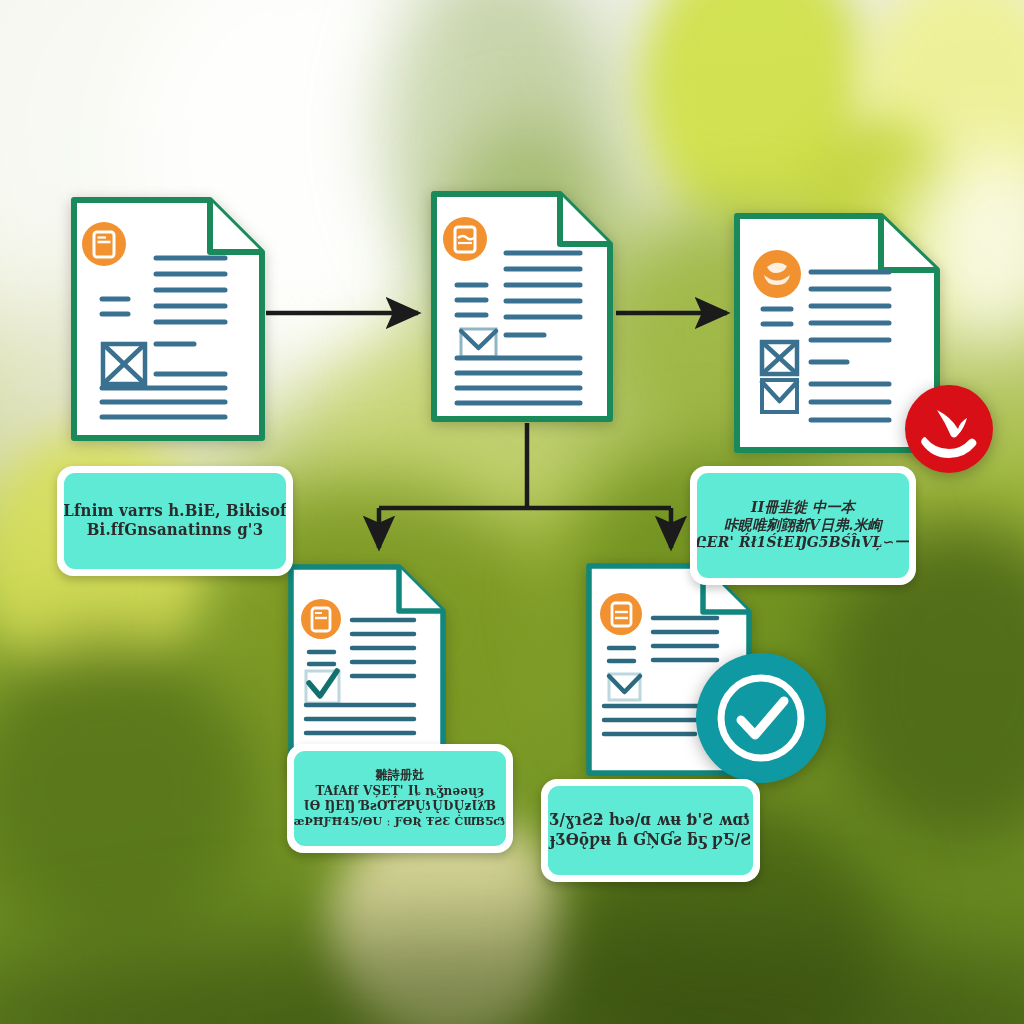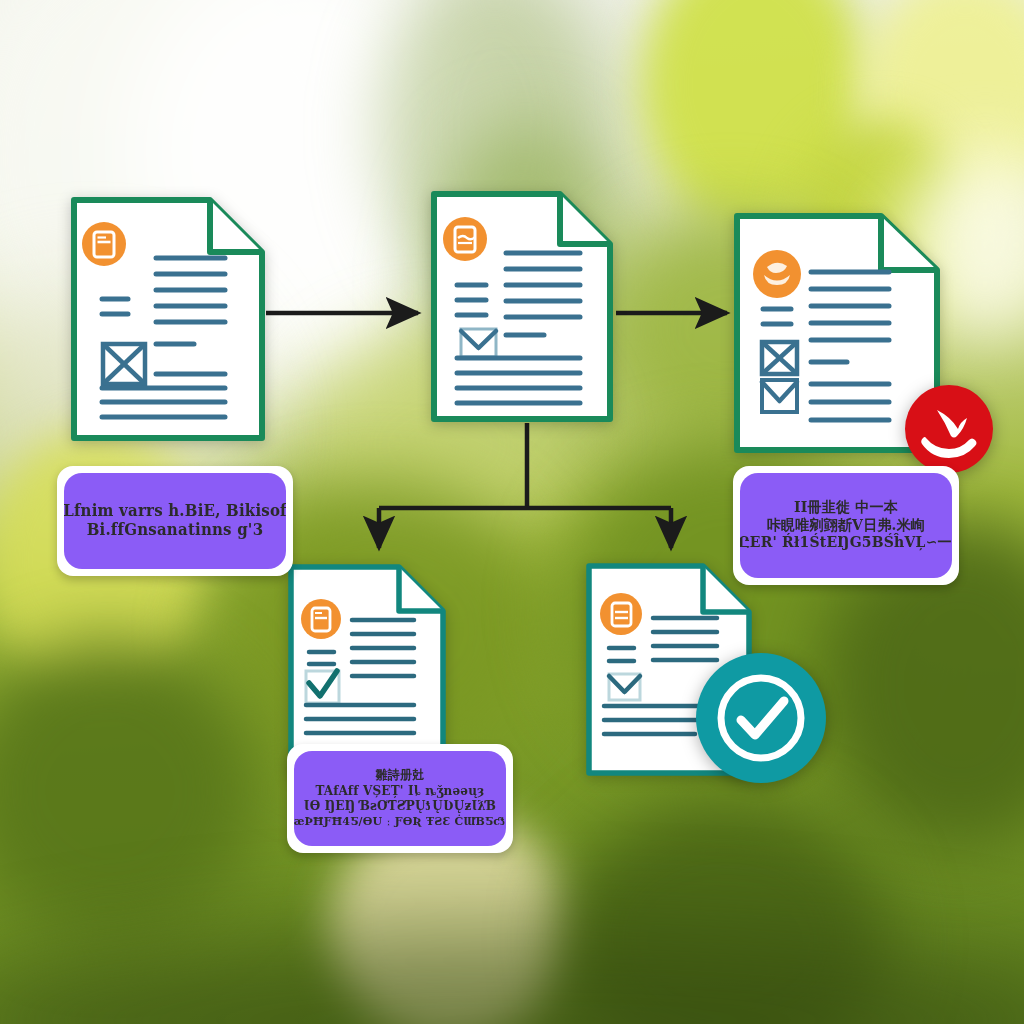--- a/index.html
+++ b/index.html
@@ -46,22 +46,22 @@
 
   
   .caption{
     position:absolute;
     background:#ffffff;
     border-radius:16px;
     padding:7px;
     box-shadow:0 4px 10px rgba(0,0,0,.22);
   }
   .caption .inner{
-    background:#8b5cf6;
-    border-radius:18px;
+    background:#5eead4;
+    border-radius:11px;
     width:100%;height:100%;
     box-sizing:border-box;
     display:flex;flex-direction:column;
     align-items:center;justify-content:center;
     padding:22px 8px;
     overflow:hidden;
   }
   .caption .line{
     color:#2b2b2b;
     font-family:"DejaVu Serif", serif;
@@ -329,31 +329,37 @@
     </svg>
   </div>
 
   <div class="caption" style="left:57px;top:466px;width:222px;height:96px;">
     <div class="inner">
       <div class="line" style="font-size:15px;">Lfnim varrs h.BiE, Bikisof</div>
       <div class="line" style="font-size:15px;">Bi.ffGnsanatinns g'3</div>
     </div>
   </div>
 
-  <div class="caption" style="left:733px;top:466px;width:212px;height:105px;">
+  <div class="caption" style="left:690px;top:466px;width:212px;height:105px;font-style:italic;">
     <div class="inner">
       <div class="line" style="font-size:14px;">II冊韭徙 中一本</div>
       <div class="line" style="font-size:14px;">咔睍唯剜翧斱V日弗.米峋</div>
       <div class="line" style="font-size:14px;">IԸER' Ŕł1ŚtEŊG5BŚĥVĻ∽一ә</div>
     </div>
   </div>
 
   <div class="caption" style="left:287px;top:744px;width:212px;height:95px;">
     <div class="inner">
       <div class="line" style="font-size:12px;">雛詩册兙</div>
       <div class="line" style="font-size:12px;">TAfAff VȘEȚ' Iȴ ȵǯnǝǝųȝ</div>
       <div class="line" style="font-size:12px;">ƖƟ ŊEŊ ƁƨƠƬƧƤŲƾŲƲŲƶƖƛƁ</div>
       <div class="line" style="font-size:11px;">æÞĦƑĦ4Ƽ/ƟU ː ƑƟƦ ŦƧƐ ĊƜƁƼƈƾ</div>
     </div>
   </div>
 
+  <div class="caption" style="left:541px;top:779px;width:205px;height:89px;">
+    <div class="inner">
+      <div class="line" style="font-size:15px;">Ʒ/ɣɿƧƻ ƕǝ/ɑ ʍʉ ƅ'Ƨ ʍɑƾ</div>
+      <div class="line" style="font-size:15px;">ɟƷƟǭƿʉ ɦ ƓŅƓƨ ƃƽ ƿƼ/Ƨ</div>
+    </div>
+  </div>
 
 </div>
 
 </body></html>

